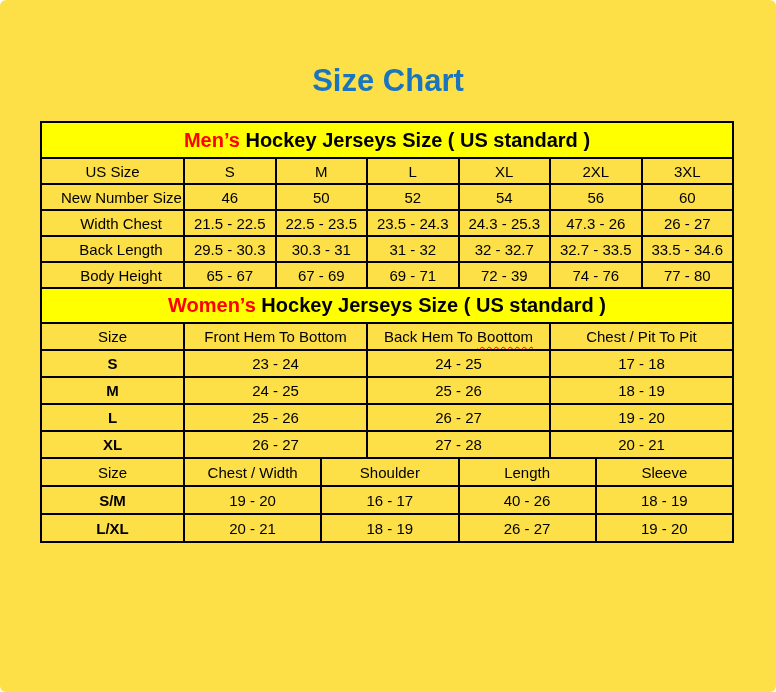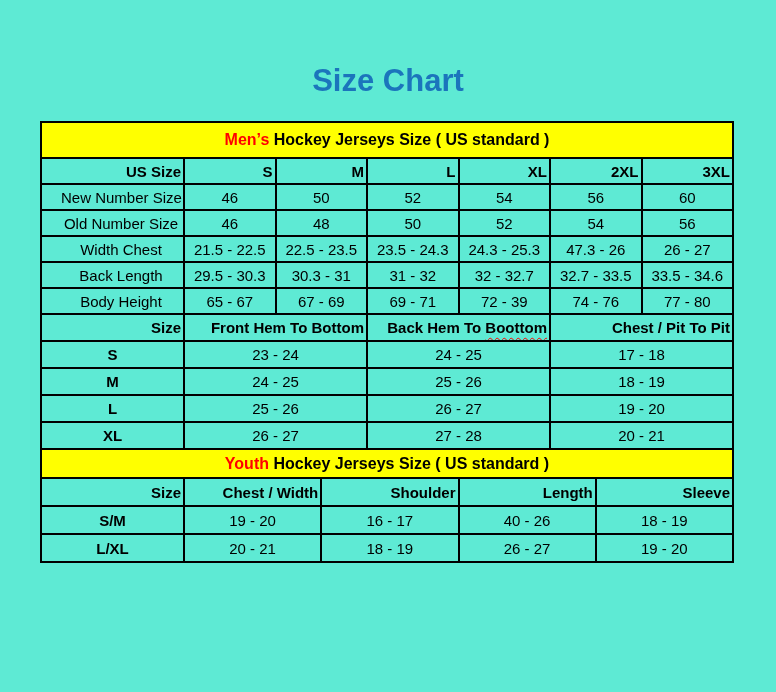--- a/index.html
+++ b/index.html
@@ -5,22 +5,23 @@
   html, body {
     margin: 0;
     padding: 0;
     background: #ffffff;
     font-family: "Liberation Sans", "DejaVu Sans", sans-serif;
   }
   .stage {
     position: relative;
     width: 776px;
     height: 692px;
-    background: #5eead4;
+    background: #fde047;
     overflow: hidden;
+    border-radius: 6px;
   }
   .page-title {
     position: absolute;
     top: 63px;
     left: 0;
     width: 100%;
     text-align: center;
     font-size: 31px;
     font-weight: 700;
     letter-spacing: 0px;
@@ -49,25 +50,25 @@
     font-size: 15px;
     color: #000000;
     overflow: hidden;
     white-space: nowrap;
   }
   col.first-col { width: 143px; }
 
   tr.banner-row td {
     background: #FFFF00;
     font-weight: 700;
-    font-size: 16px;
+    font-size: 20px;
   }
   tr.banner-row .hl { color: #FF0000; }
 
-  tr.head-row th { font-weight: 700; text-align: right; }
+  tr.head-row th { font-weight: 400; }
 
   td.row-label { font-weight: 700; }
   table.section-men td.row-label { font-weight: 400; padding-left: 19px; }
 
   
   table.section-men   tr.banner-row td { height: 34px; }
   table.section-men   tr.head-row th,
   table.section-men   tr.data-row td   { height: 24px; }
 
   table.section-women tr.banner-row td { height: 33px; }
@@ -119,29 +120,20 @@
           <tr class="data-row">
             <td class="row-label">New Number Size</td>
             <td>46</td>
             <td>50</td>
             <td>52</td>
             <td>54</td>
             <td>56</td>
             <td>60</td>
           </tr>
           <tr class="data-row">
-            <td class="row-label">Old Number Size</td>
-            <td>46</td>
-            <td>48</td>
-            <td>50</td>
-            <td>52</td>
-            <td>54</td>
-            <td>56</td>
-          </tr>
-          <tr class="data-row">
             <td class="row-label">Width Chest</td>
             <td>21.5 - 22.5</td>
             <td>22.5 - 23.5</td>
             <td>23.5 - 24.3</td>
             <td>24.3 - 25.3</td>
             <td>47.3 - 26</td>
             <td>26 - 27</td>
           </tr>
           <tr class="data-row">
             <td class="row-label">Back Length</td>
@@ -164,20 +156,23 @@
         </tbody>
       </table>
     <table class="section-table section-womens section-women">
         <colgroup>
           <col class="first-col">
           <col>
           <col>
           <col>
         </colgroup>
         <tbody>
+          <tr class="banner-row">
+            <td colspan="4"><span class="hl">Women’s</span> Hockey Jerseys Size ( US standard )</td>
+          </tr>
           <tr class="head-row">
             <th>Size</th>
             <th>Front Hem To Bottom</th>
             <th>Back Hem To <span class="misspell">Boottom</span></th>
             <th>Chest / Pit To Pit</th>
           </tr>
           <tr class="data-row">
             <td class="row-label">S</td>
             <td>23 - 24</td>
             <td>24 - 25</td>
@@ -205,23 +200,20 @@
       </table>
     <table class="section-table section-youth">
         <colgroup>
           <col class="first-col">
           <col>
           <col>
           <col>
           <col>
         </colgroup>
         <tbody>
-          <tr class="banner-row">
-            <td colspan="5"><span class="hl">Youth</span> Hockey Jerseys Size ( US standard )</td>
-          </tr>
           <tr class="head-row">
             <th>Size</th>
             <th>Chest / Width</th>
             <th>Shoulder</th>
             <th>Length</th>
             <th>Sleeve</th>
           </tr>
           <tr class="data-row">
             <td class="row-label">S/M</td>
             <td>19 - 20</td>

